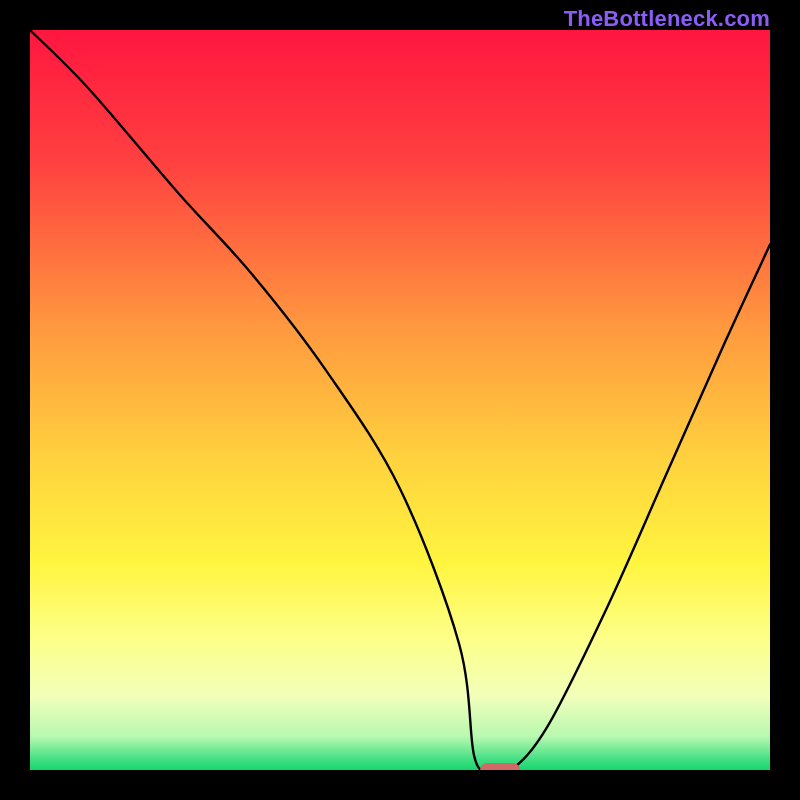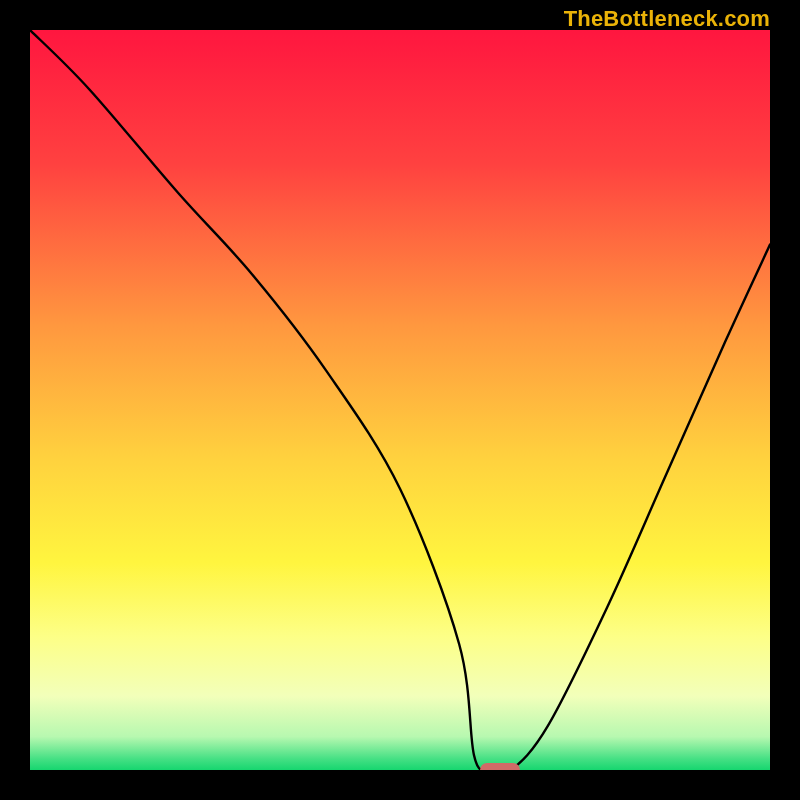--- a/index.html
+++ b/index.html
@@ -31,21 +31,21 @@
     position: absolute;
     left: 0;
     top: 0;
   }
   .watermark {
     position: absolute;
     top: 6px;
     right: 30px;
     font-size: 22px;
     font-weight: 600;
-    color: #eab308;
+    color: #8b5cf6;
     letter-spacing: 0.2px;
   }
   .marker {
     position: absolute;
     width: 40px;
     height: 14px;
     border-radius: 8px;
     background: #cf6a67;
     transform: translate(-50%, -50%);
   }

